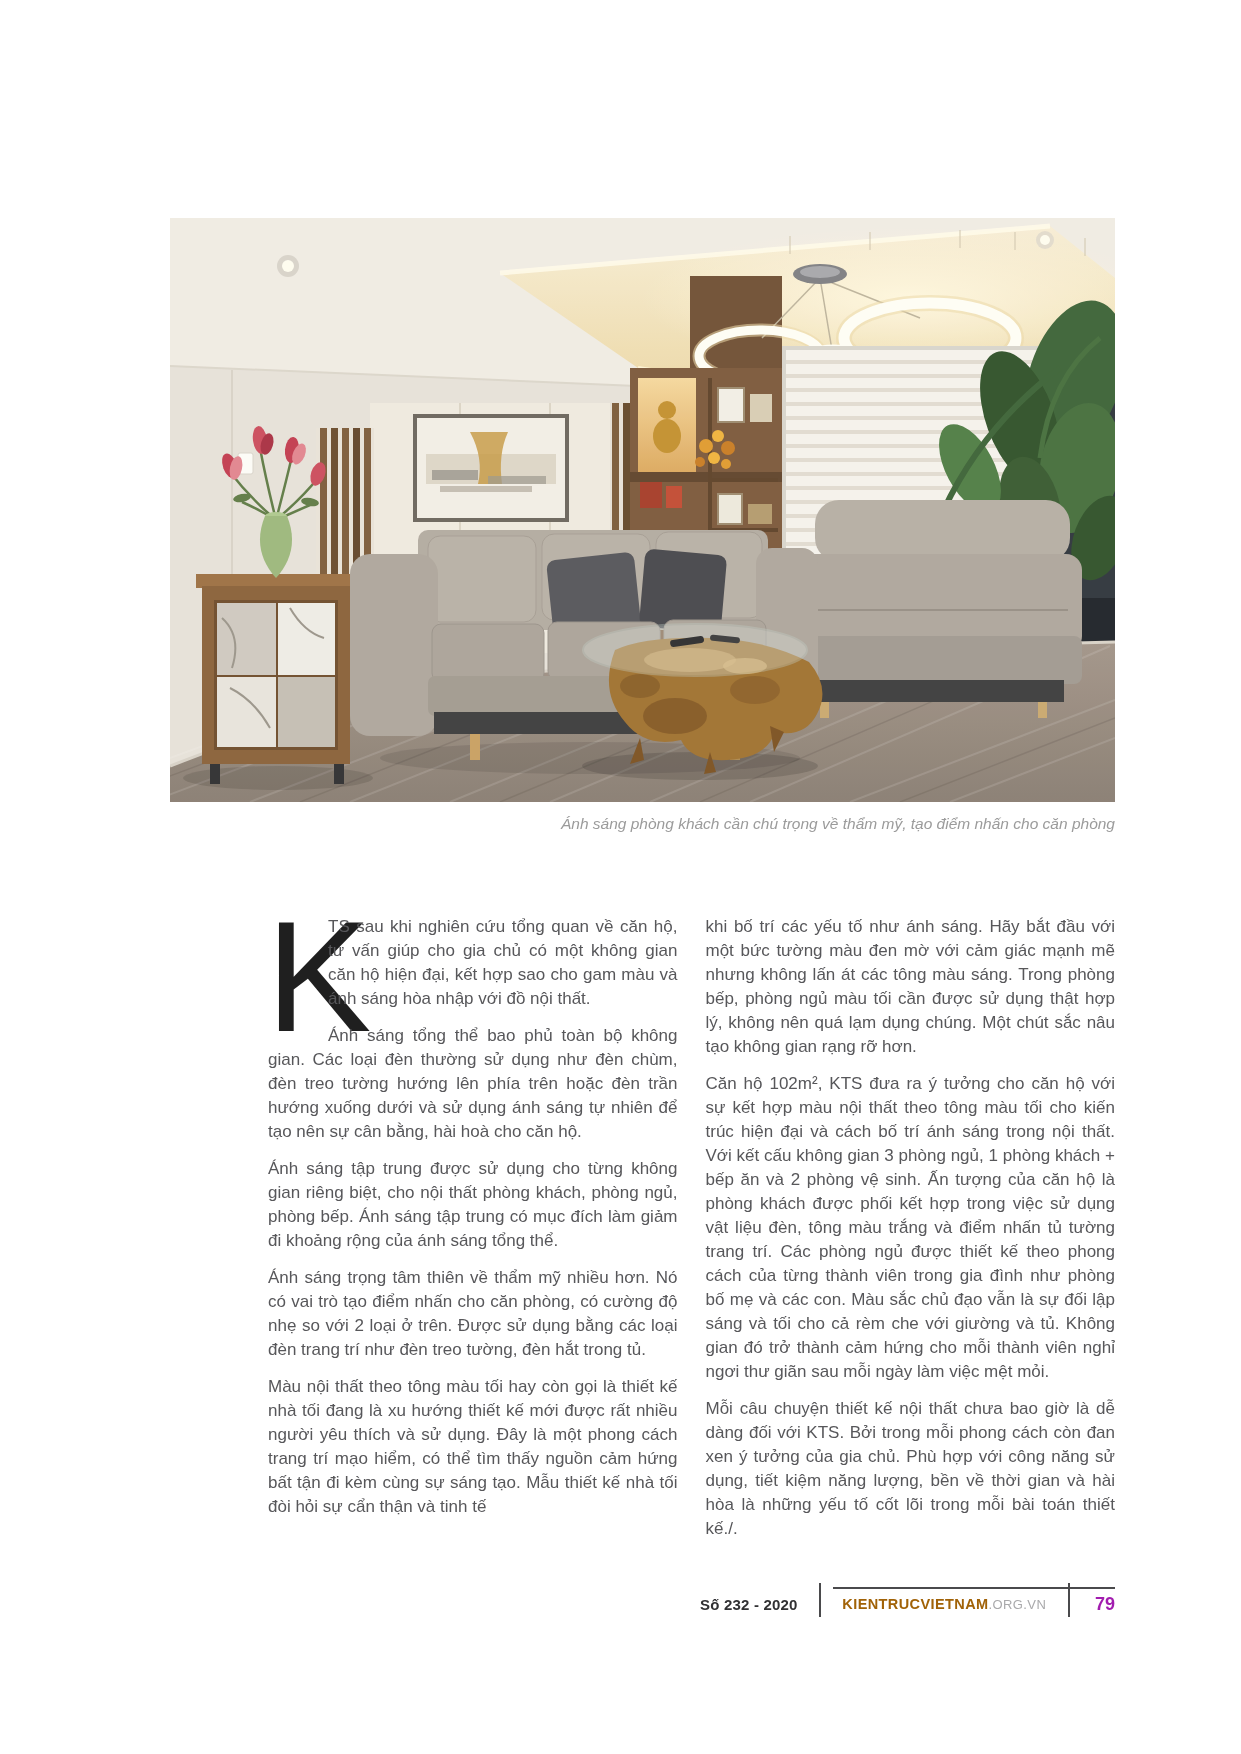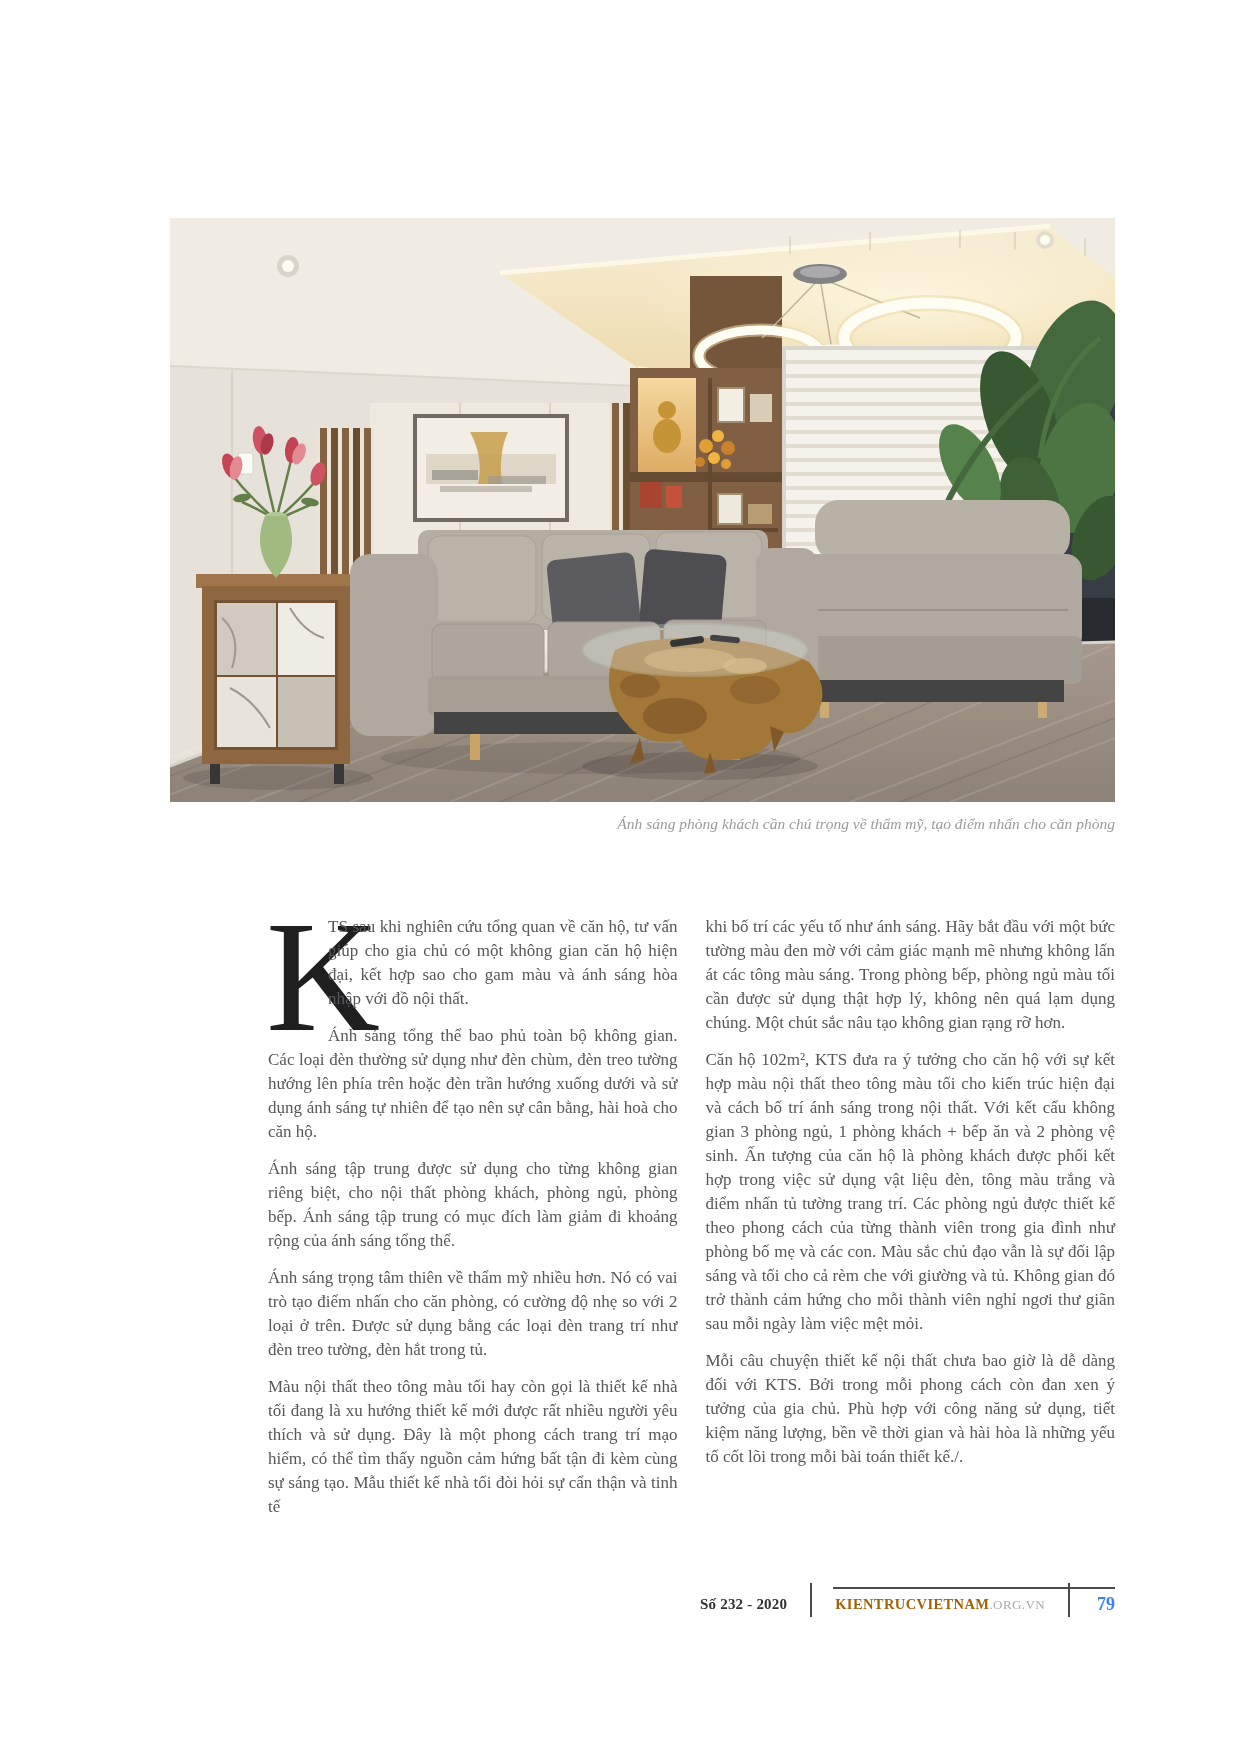--- a/index.html
+++ b/index.html
@@ -1,18 +1,18 @@
 <!DOCTYPE html>
 <html><head>
 <meta charset="utf-8">
 <style>
   html,body{margin:0;padding:0;background:#ffffff;}
   .page{
     position:relative;width:1241px;height:1754px;background:#ffffff;
-    font-family:Liberation Serif, serif;overflow:hidden;border-radius:18px;
+    font-family:Liberation Sans, sans-serif;overflow:hidden;border-radius:18px;
   }
   .photo{
     position:absolute;left:170px;top:218px;width:945px;height:584px;overflow:hidden;background:#e7e2da;
   }
   .photo svg{display:block;}
   .caption{
     position:absolute;left:170px;top:814px;width:945px;
     font-size:15.5px;font-style:italic;color:#9b9b9b;text-align:right;line-height:20px;
   }
   .body-columns{
@@ -31,21 +31,21 @@
   }
   .page-footer{
     position:absolute;left:700px;top:1590px;width:415px;height:28px;
     display:flex;align-items:center;justify-content:space-between;
     color:#313133;
   }
   .page-footer .issue{font-size:15px;font-weight:bold;letter-spacing:.2px;}
   .page-footer .vsep{width:2px;height:34px;background:#4a4a4c;margin:0 10px;transform:translateY(-4px);}
   .page-footer .site-bold{font-size:14.5px;font-weight:bold;letter-spacing:.4px;color:#a16207;}
   .page-footer .site-light{font-size:13px;color:#a9a9ab;letter-spacing:.4px;}
-  .page-footer .pagenum{font-size:18px;font-weight:bold;color:#3b82f6;padding-left:4px;}
+  .page-footer .pagenum{font-size:18px;font-weight:bold;color:#a21caf;padding-left:4px;}
 </style>
 </head>
 <body>
 
 <div class="page">
 
   <div class="photo">
     <svg viewBox="0 0 945 584" width="945" height="584" preserveAspectRatio="none">
       <defs>
         <linearGradient id="warm" x1="0" y1="0" x2="0" y2="1">

